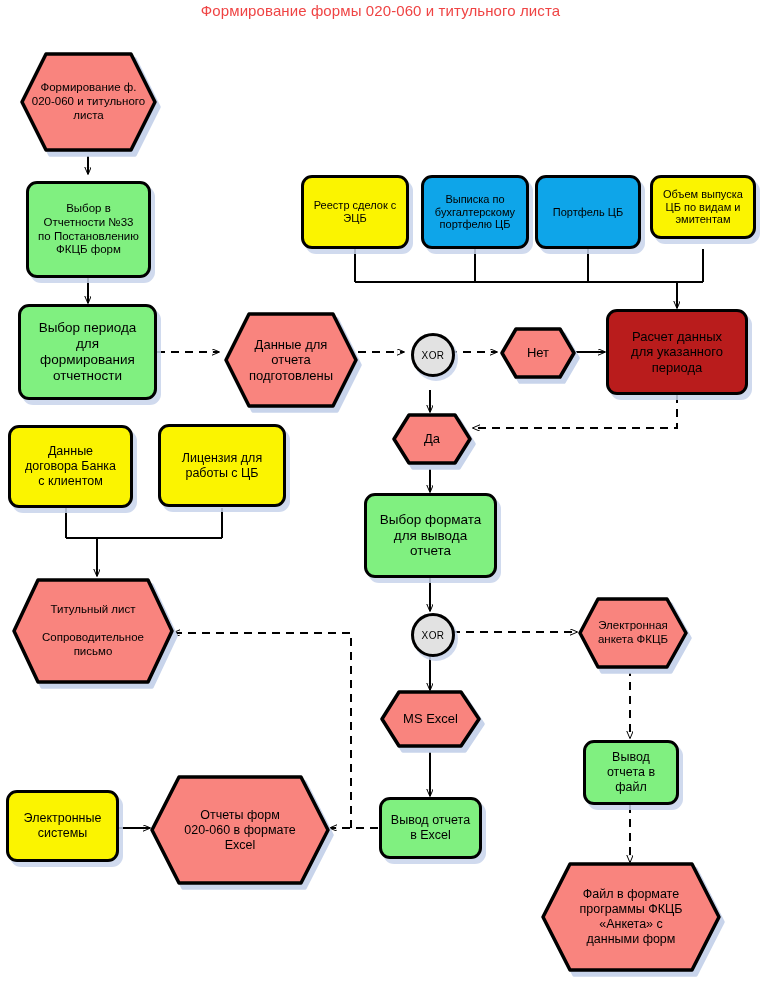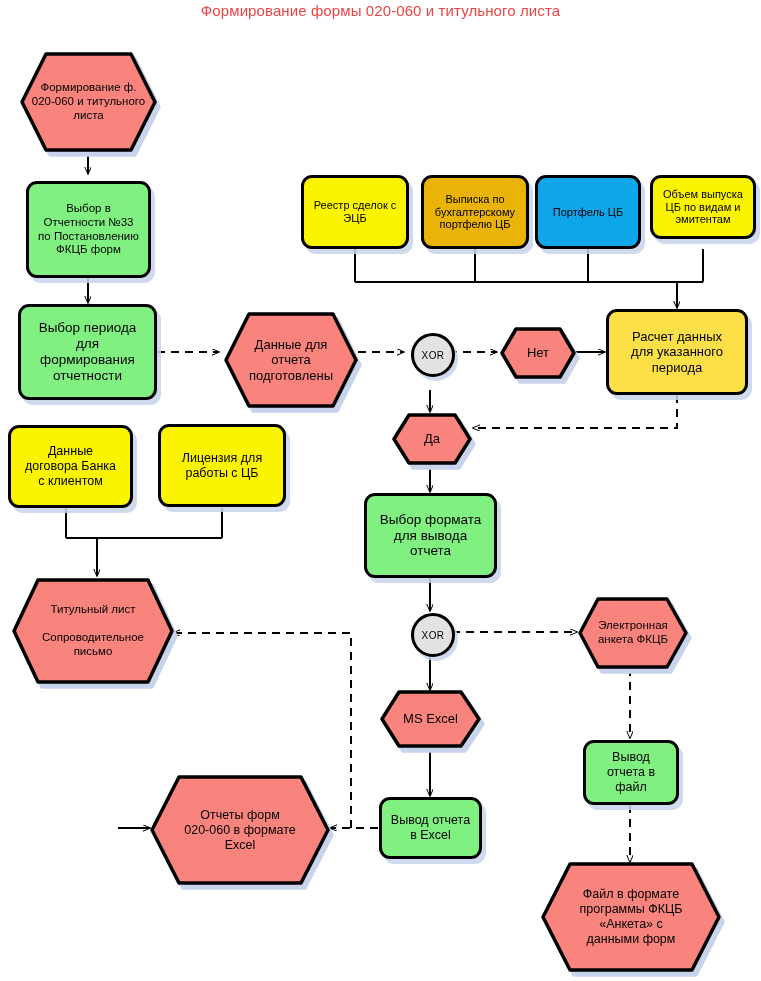--- a/index.html
+++ b/index.html
@@ -165,21 +165,21 @@
     <span class="lbl">Выбор периода
 для
 формирования
 отчетности</span>
   </div>
 
   <div class="node rect yellow" style="left: 301px; top: 175px; width: 108px; height: 74px; font-size: 11px; background: rgb(251, 244, 0);">
     <span class="lbl">Реестр сделок с
 ЭЦБ</span>
   </div>
-  <div class="node rect yellow" style="left: 421px; top: 175px; width: 108px; height: 74px; font-size: 11px; background: #eab308;">
+  <div class="node rect yellow" style="left: 421px; top: 175px; width: 108px; height: 74px; font-size: 11px; background: #0ea5e9;">
     <span class="lbl">Выписка по
 бухгалтерскому
 портфелю ЦБ</span>
   </div>
   <div class="node rect yellow" style="left: 535px; top: 175px; width: 106px; height: 74px; font-size: 11px; background: #0ea5e9;">
     <span class="lbl">Портфель ЦБ</span>
   </div>
   <div class="node rect yellow" style="left: 650px; top: 175px; width: 106px; height: 64px; font-size: 11px; background: rgb(251, 244, 0);">
     <span class="lbl">Объем выпуска
 ЦБ по видам и
@@ -199,21 +199,21 @@
     <span>XOR</span>
   </div>
 
   <div class="hexwrap" style="left: 500px; top: 327px; width: 76px; height: 52px; font-size: 13px; filter: drop-shadow(rgb(200, 212, 235) 4px 5px 0px);">
     <svg width="76" height="52" viewBox="0 0 76 52">
       <polygon points="16,2 60,2 74,26 60,50 16,50 2,26" fill="#f9847e" stroke="#000000" stroke-width="3.5" stroke-linejoin="round"></polygon>
     </svg>
     <div class="hexlabel"><span>Нет</span></div>
   </div>
 
-  <div class="node rect green" style="left: 606px; top: 309px; width: 142px; height: 86px; font-size: 13px; background: #fde047;">
+  <div class="node rect green" style="left: 606px; top: 309px; width: 142px; height: 86px; font-size: 13px; background: #b91c1c;">
     <span class="lbl">Расчет данных
 для указанного
 периода</span>
   </div>
 
   <div class="hexwrap" style="left: 392px; top: 413px; width: 80px; height: 52px; font-size: 13px; filter: drop-shadow(rgb(200, 212, 235) 4px 5px 0px);">
     <svg width="80" height="52" viewBox="0 0 80 52">
       <polygon points="17,2 63,2 78,26 63,50 17,50 2,26" fill="#f9847e" stroke="#000000" stroke-width="3.5" stroke-linejoin="round"></polygon>
     </svg>
     <div class="hexlabel"><span>Да</span></div>
@@ -268,20 +268,24 @@
     <span class="lbl">Вывод
 отчета в
 файл</span>
   </div>
 
   <div class="node rect green" style="left: 379px; top: 797px; width: 103px; height: 62px; font-size: 12.5px; background: rgb(128, 240, 128);">
     <span class="lbl">Вывод отчета
 в Excel</span>
   </div>
 
+  <div class="node rect yellow" style="left: 6px; top: 790px; width: 113px; height: 72px; font-size: 12.5px; background: rgb(251, 244, 0);">
+    <span class="lbl">Электронные
+системы</span>
+  </div>
 
   <div class="hexwrap" style="left: 150px; top: 775px; width: 180px; height: 110px; font-size: 12.5px; filter: drop-shadow(rgb(200, 212, 235) 4px 5px 0px);">
     <svg width="180" height="110" viewBox="0 0 180 110">
       <polygon points="29,2 151,2 178,55 151,108 29,108 2,55" fill="#f9847e" stroke="#000000" stroke-width="3.5" stroke-linejoin="round"></polygon>
     </svg>
     <div class="hexlabel"><span>Отчеты форм
 020-060 в формате
 Excel</span></div>
   </div>
 

